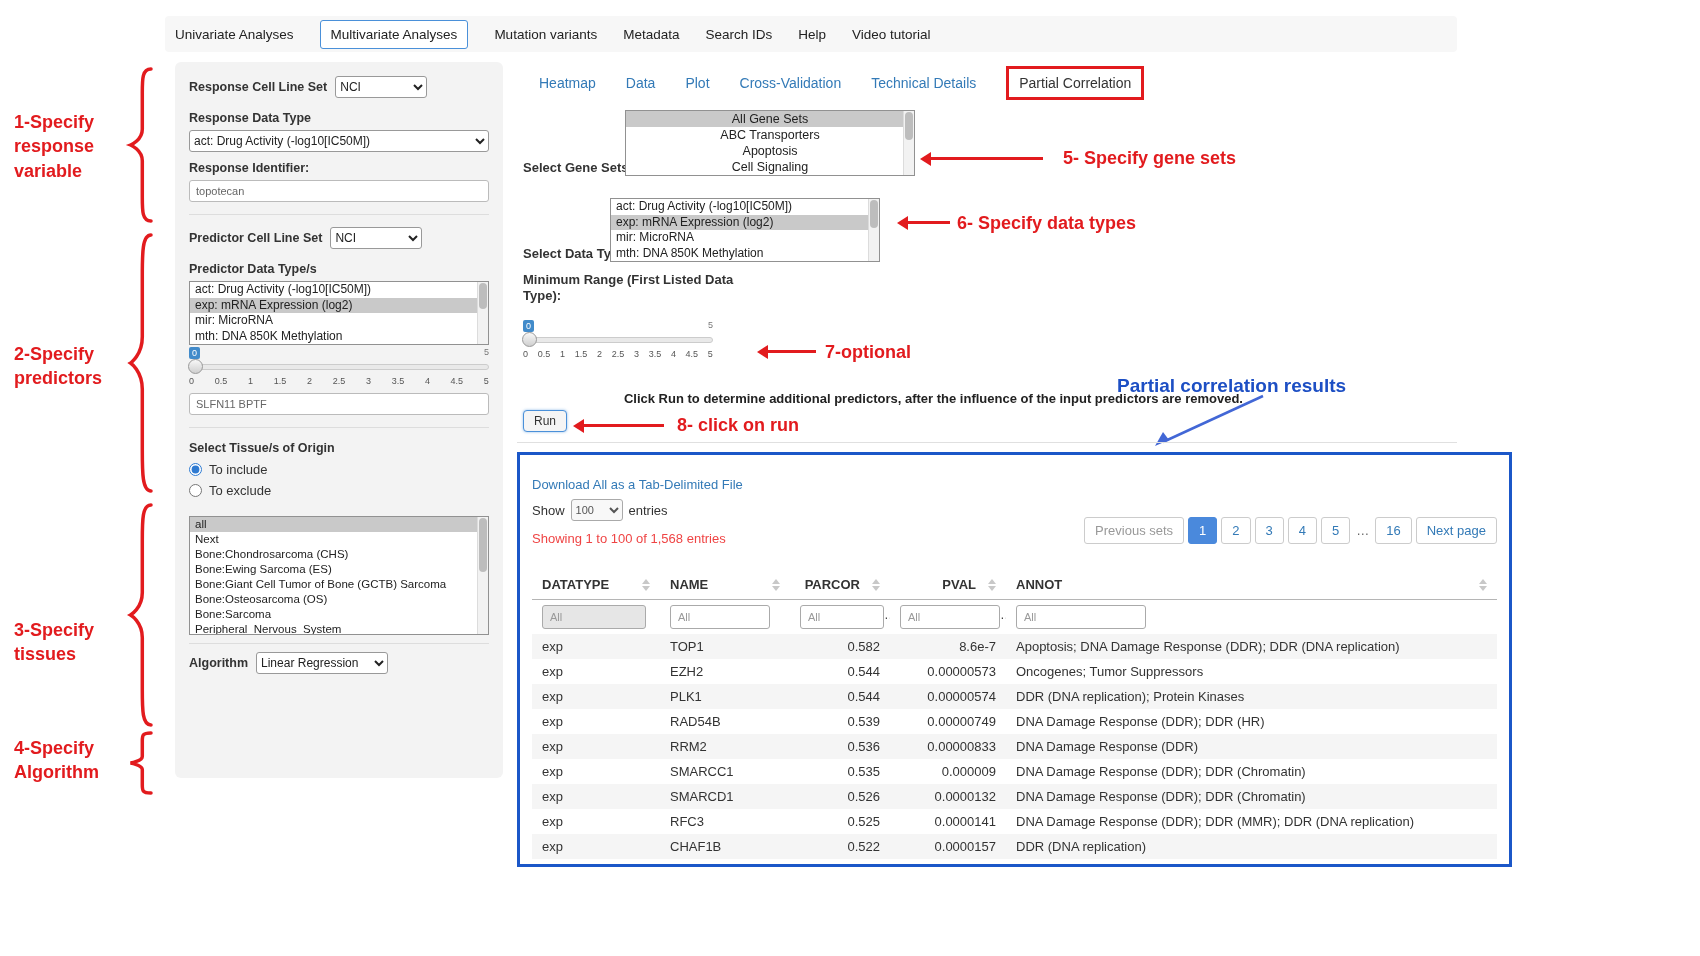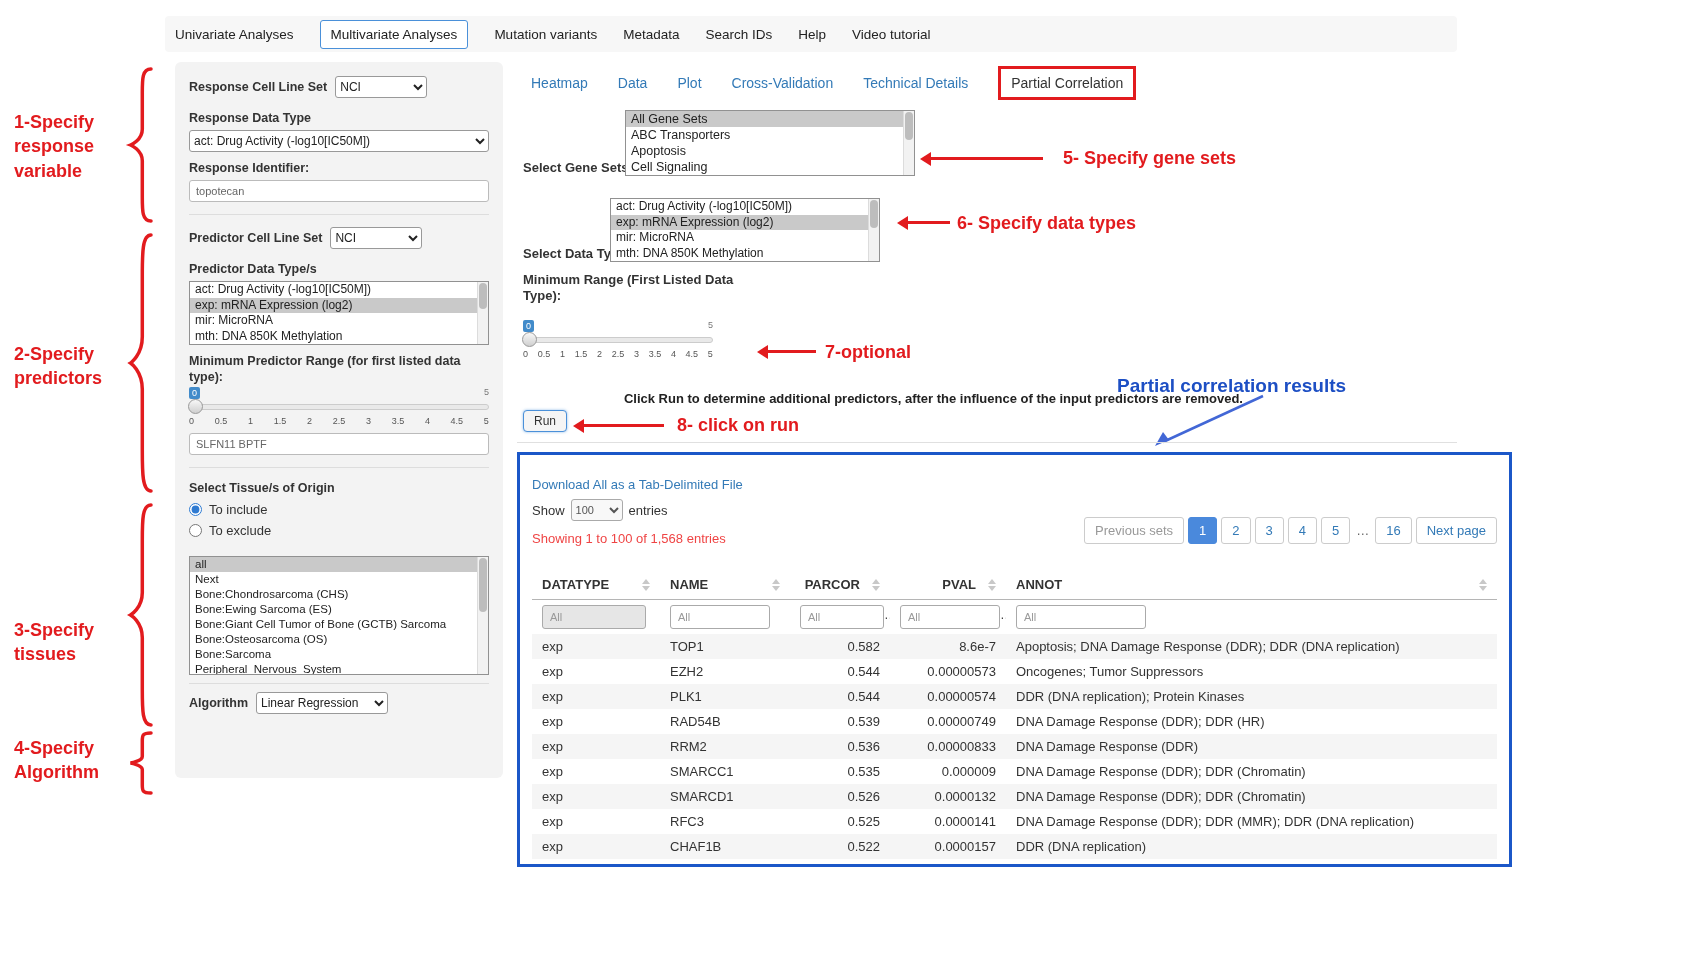--- a/index.html
+++ b/index.html
@@ -47,21 +47,21 @@
   .slider-handle{position:absolute;left:-2px;top:-6px;width:15px;height:15px;border-radius:50%;
     background:linear-gradient(#f8f8f8,#cfcfcf);border:1px solid #999;}
   .slider-ticks{position:absolute;left:0;right:0;top:29px;display:flex;justify-content:space-between;font-size:9px;color:#555;}
 
   .radio-line{display:flex;align-items:center;gap:7px;margin-top:6px;}
   .radio-line input{accent-color:#2e7ad1;width:13px;height:13px;}
   .rlabel{font-size:13px;color:#333;}
 
   
   .main{position:absolute;left:517px;top:62px;width:995px;height:870px;}
-  .tabs{position:absolute;left:14px;top:0;height:42px;display:flex;align-items:center;gap:30px;list-style:none;font-size:14px;}
+  .tabs{position:absolute;left:22px;top:0;height:42px;display:flex;align-items:center;gap:30px;list-style:none;font-size:14px;}
   .tab{color:var(--link-blue,#337ab7);cursor:pointer;white-space:nowrap;}
   .tab.active{color:#333;border:3px solid var(--annotation-red,#e21b1e);padding:6px 10px;background:#fff;}
   .mlabel{position:absolute;font-size:13px;font-weight:bold;color:#333;line-height:16px;}
   .gs-listbox .lb-item{font-size:12.5px;line-height:16px;}
   .run-instruction{position:absolute;font-size:13px;font-weight:bold;color:#222;}
   .run-btn{position:absolute;font-size:12px;color:#333;background:#f5f5f5;border:1.5px solid var(--nav-active-border,#4a90d9);
     border-radius:4px;padding:3px 10px;cursor:pointer;box-shadow:0 0 3px rgba(74,144,217,.6);}
   .hdivider{position:absolute;border-top:1px solid #e0e0e0;}
 
   
@@ -149,21 +149,20 @@
     <div class="listbox h64 mt4">
       <div class="lb-item">act: Drug Activity (-log10[IC50M])</div>
         <div class="lb-item selected">exp: mRNA Expression (log2)</div>
         <div class="lb-item">mir: MicroRNA</div>
         <div class="lb-item">mth: DNA 850K Methylation</div>
       <div class="lb-scroll">
           <div class="lb-thumb" style="height:26px;"></div>
         </div>
     </div>
 
-    <label class="blabel mt8">Minimum Predictor Range (for first listed data type):</label>
     <div class="slider mt2">
       <span class="slider-badge">0</span>
       <span class="slider-max">5</span>
       <div class="slider-track">
           <div class="slider-handle"></div>
         </div>
       <div class="slider-ticks">
         <span class="tick">0</span>
           <span class="tick">0.5</span>
           <span class="tick">1</span>
@@ -219,21 +218,21 @@
     <ul class="tabs">
       <li class="tab">Heatmap</li>
         <li class="tab">Data</li>
         <li class="tab">Plot</li>
         <li class="tab">Cross-Validation</li>
         <li class="tab">Technical Details</li>
         <li class="tab active">Partial Correlation</li>
     </ul>
 
     <label class="mlabel" style="left:6px;top:98px;">Select Gene Sets</label>
-    <div class="listbox gs-listbox h66" style="position:absolute;left:108px;top:48px;width:290px;">
+    <div class="listbox gs-listbox h66" style="position:absolute;left:108px;top:48px;width:290px;text-align:center;">
       <div class="lb-item selected">All Gene Sets</div>
         <div class="lb-item">ABC Transporters</div>
         <div class="lb-item">Apoptosis</div>
         <div class="lb-item">Cell Signaling</div>
       <div class="lb-scroll">
           <div class="lb-thumb" style="height:28px;"></div>
         </div>
     </div>
     <div class="red-arrow" style="left:414px;top:95px;width:112px;"></div>
     <div class="red-note" style="left:546px;top:84px;">5- Specify gene sets</div>

